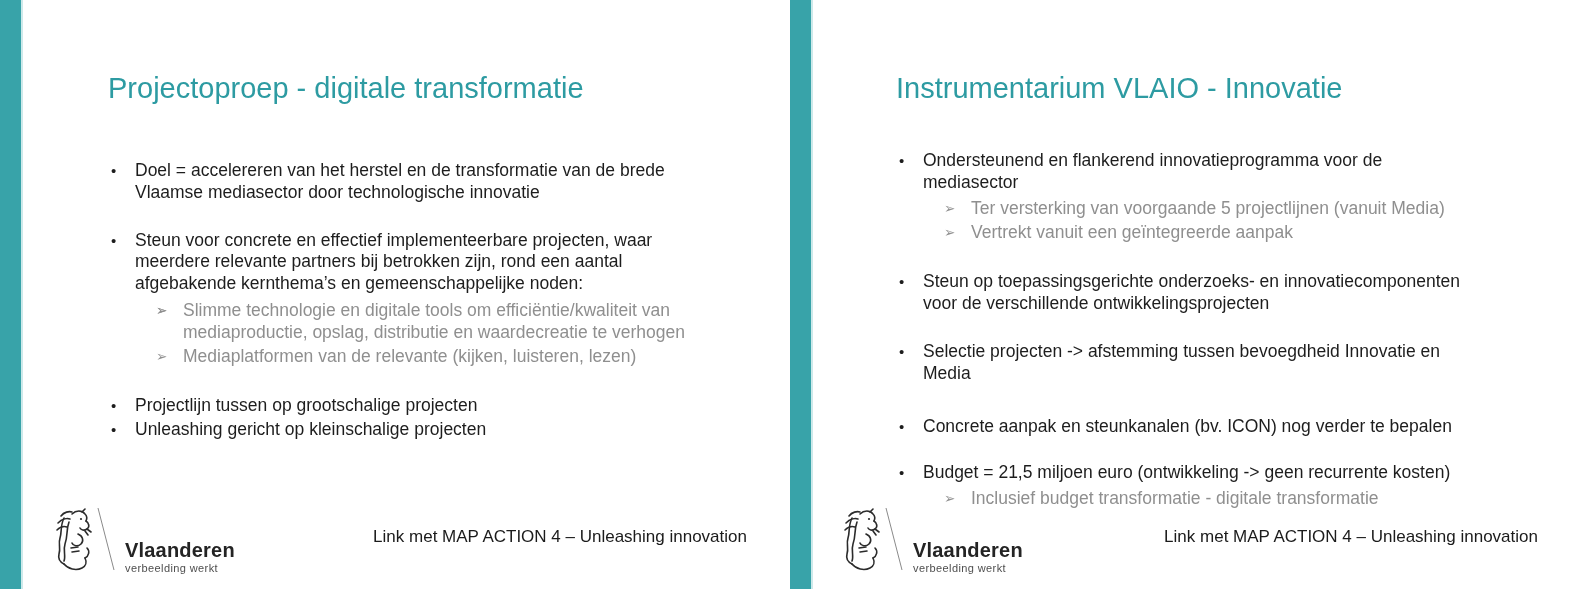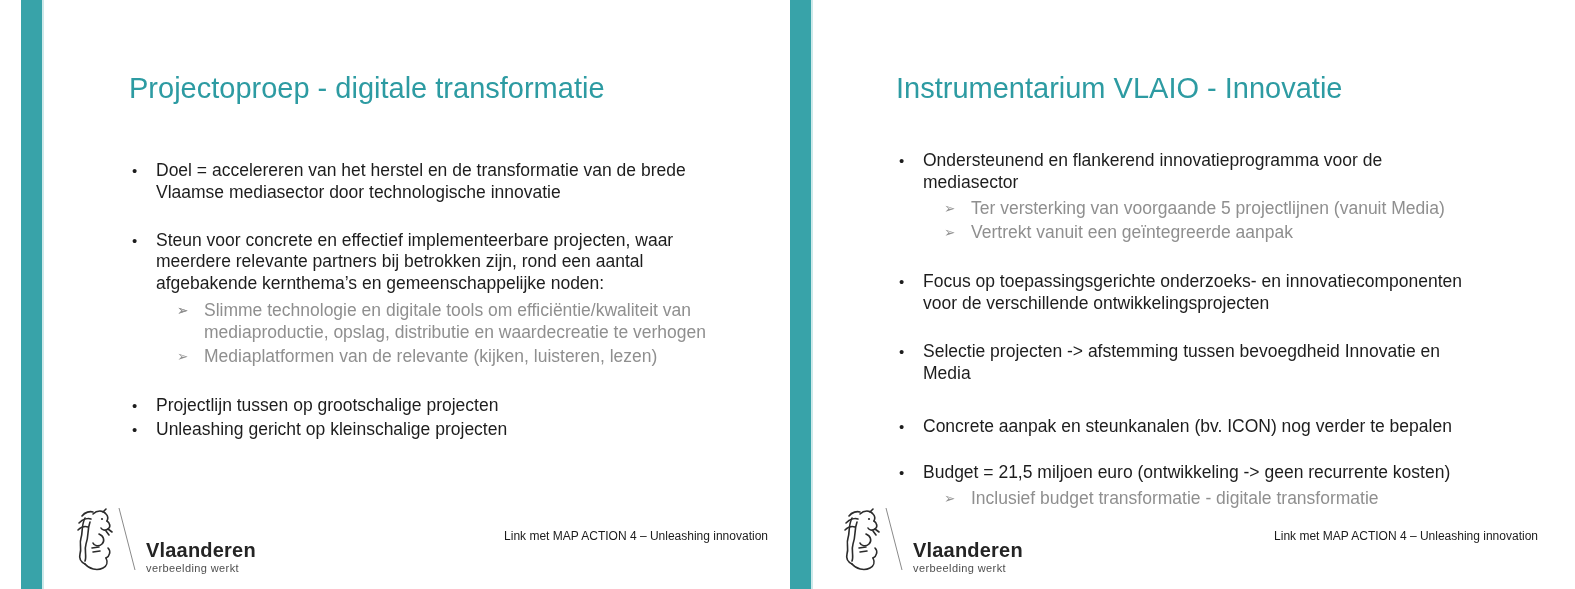--- a/index.html
+++ b/index.html
@@ -5,21 +5,21 @@
   * { margin:0; padding:0; box-sizing:border-box; }
   html,body { background:#ffffff; }
   .canvas {
     position:relative;
     width:1575px; height:589px;
     background:#ffffff;
     overflow:hidden;
     font-family:"Liberation Sans","DejaVu Sans",sans-serif;
   }
   .slide { position:absolute; top:0; height:589px; width:787px; background:#ffffff; }
-  .slide-left  { left:0;margin-left:21px; }
+  .slide-left  { left:0; }
   .slide-right { left:788px; }
   .accent-bar {
     position:absolute; left:0; top:0; bottom:0; width:23px;
     background:#38a3a9;
     border-right:2px solid #cde9ea;
   }
   .slide-right .accent-bar { left:2px; }
   .slide-title {
     position:absolute; left:108px; top:70px;
     font-size:29px; font-weight:400; line-height:36px;
@@ -44,21 +44,21 @@
   .li-text { white-space:pre-line; }
 
   .logo { position:absolute; left:52px; top:506px; display:flex; align-items:flex-end; }
   .lion-svg { display:block; }
   .logo-text { margin-left:9px; padding-top:13px; }
   .logo-name { font-size:20px; font-weight:700; color:#242424; line-height:20px; letter-spacing:0.2px; }
   .logo-tagline { font-size:11px; color:#4e4e4e; margin-top:2px; letter-spacing:0.4px; }
 
   .footer {
     position:absolute; top:527px; right:40px;
-    font-size:12px; line-height:19px; color:#1b1b1b;
+    font-size:17px; line-height:19px; color:#1b1b1b;
   }
   .slide-right .footer { right:37px; }
 </style>
 </head>
 <body>
 
 <div class="canvas">
 
   <section class="slide slide-left">
     <div class="accent-bar"></div>
@@ -142,21 +142,21 @@
       <div class="li sub" style="margin-top:4px;">
         <span class="marker">➢</span>
         <span class="li-text">Ter versterking van voorgaande 5 projectlijnen (vanuit Media)</span>
       </div>
       <div class="li sub" style="margin-top:3px;">
         <span class="marker">➢</span>
         <span class="li-text">Vertrekt vanuit een geïntegreerde aanpak</span>
       </div>
       <div class="li" style="margin-top:27px;">
         <span class="marker">•</span>
-        <span class="li-text">Focus op toepassingsgerichte onderzoeks- en innovatiecomponenten
+        <span class="li-text">Steun op toepassingsgerichte onderzoeks- en innovatiecomponenten
 voor de verschillende ontwikkelingsprojecten</span>
       </div>
       <div class="li" style="margin-top:26px;">
         <span class="marker">•</span>
         <span class="li-text">Selectie projecten -&gt; afstemming tussen bevoegdheid Innovatie en
 Media</span>
       </div>
       <div class="li" style="margin-top:32px;">
         <span class="marker">•</span>
         <span class="li-text">Concrete aanpak en steunkanalen (bv. ICON) nog verder te bepalen</span>

